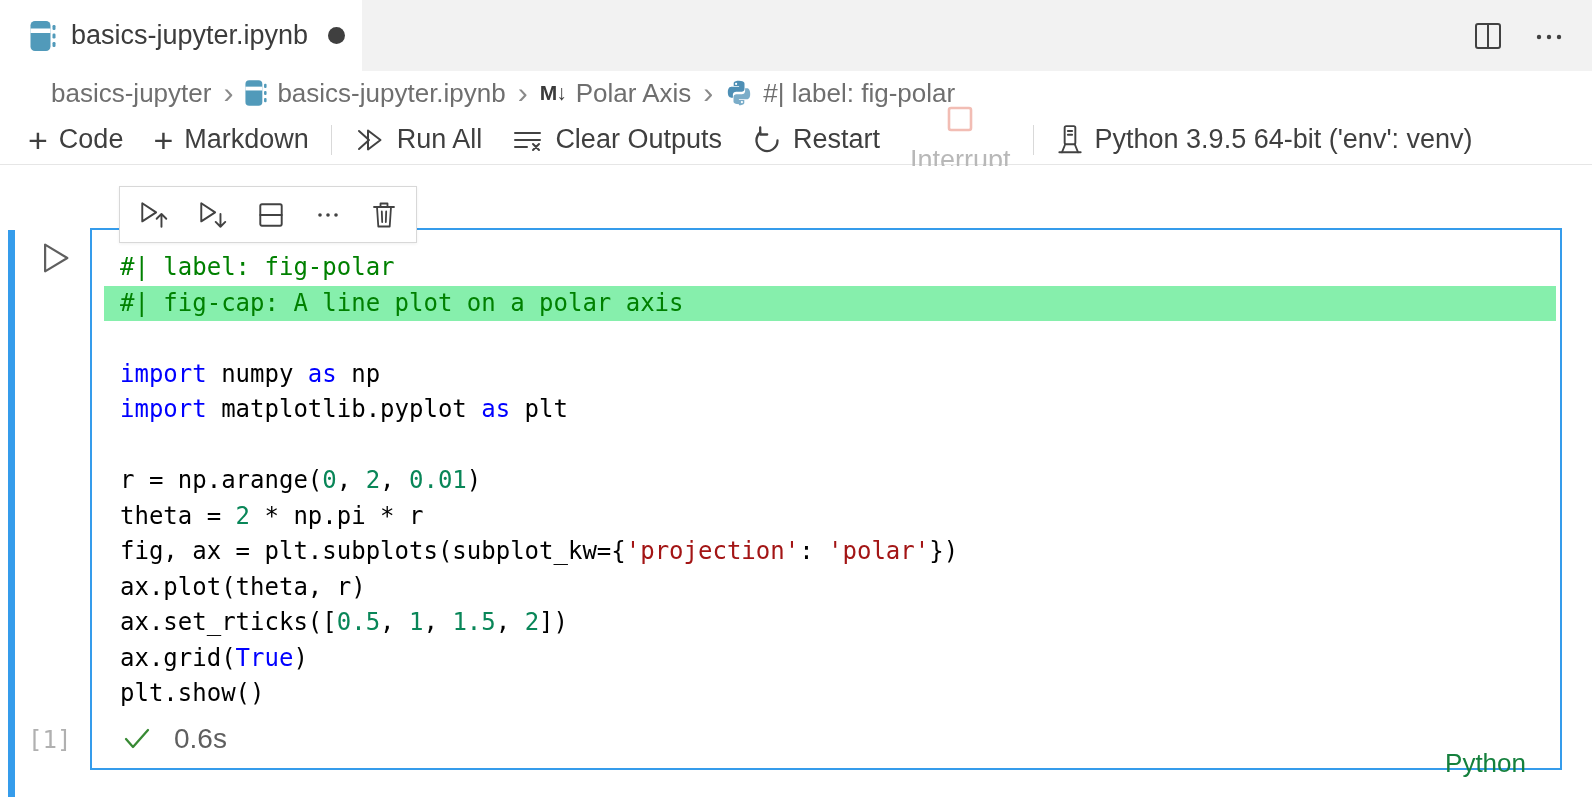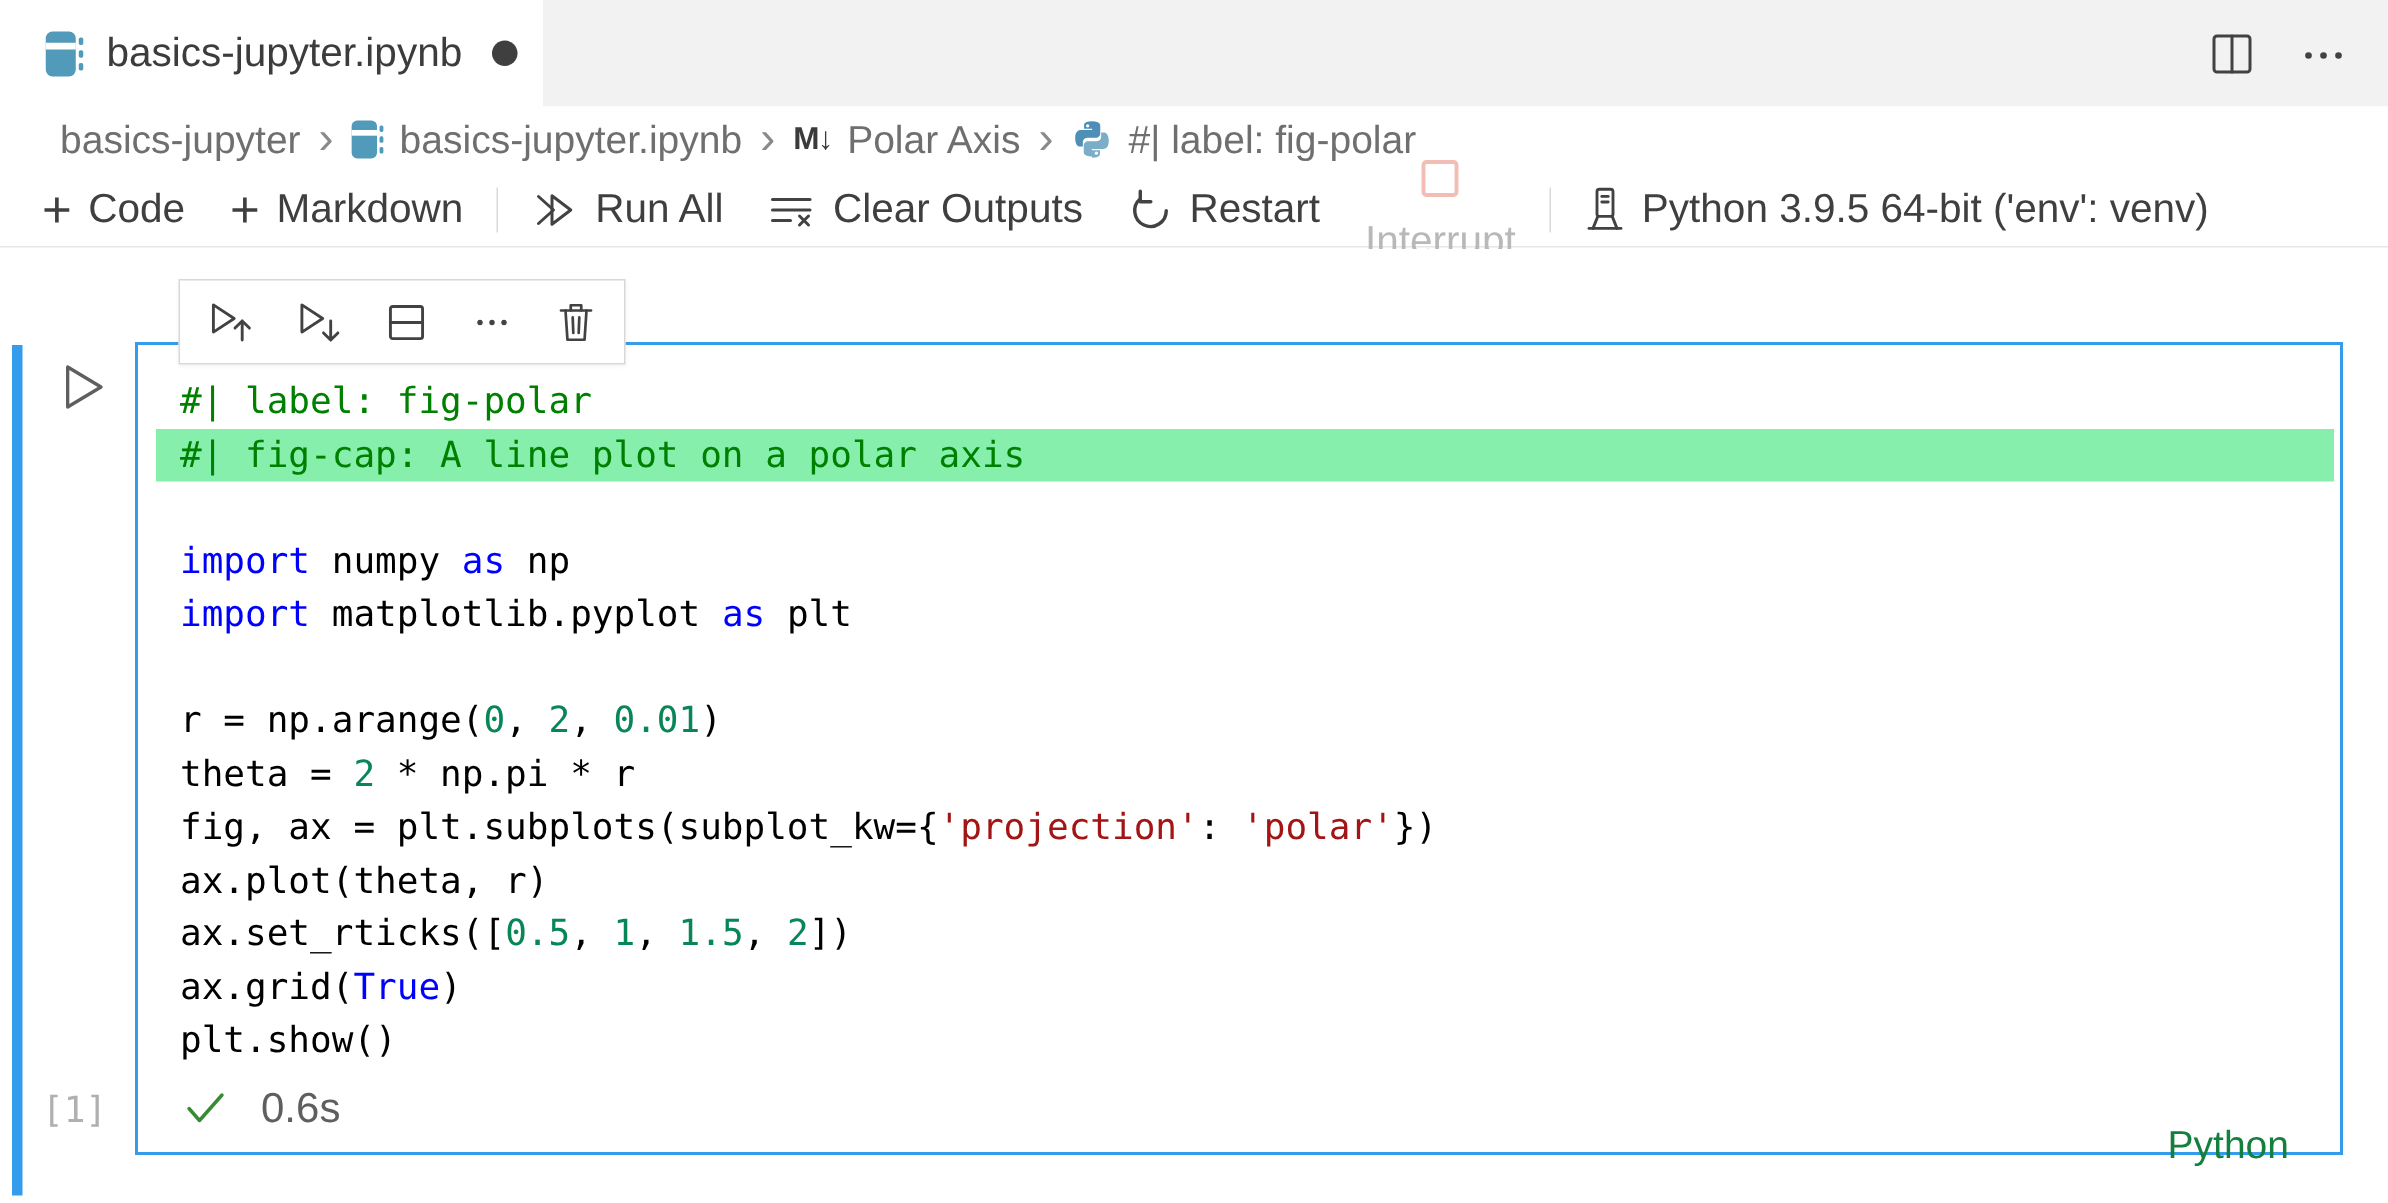--- a/index.html
+++ b/index.html
@@ -17,21 +17,21 @@
           display:flex;align-items:stretch;}
   .tab{width:362px;background:#ffffff;display:flex;align-items:center;
        padding-left:30px;cursor:pointer;}
   .tab-title{font-size:27px;color:#3c3c3c;margin-left:15px;white-space:nowrap;}
   .dirty-dot{width:17px;height:17px;border-radius:50%;background:#3f3f3f;margin-left:20px;}
   .tab-actions{margin-left:auto;display:flex;align-items:center;gap:28px;padding-right:26px;}
   .icon-btn{display:flex;align-items:center;justify-content:center;cursor:pointer;}
 
   
   .breadcrumbs{position:absolute;left:0;top:71px;width:1592px;height:44px;background:#fff;
-               display:flex;align-items:center;padding-left:40px;font-size:26px;color:var(--muted);}
+               display:flex;align-items:center;padding-left:51px;font-size:26px;color:var(--muted);}
   .crumb{display:flex;align-items:center;gap:10px;cursor:pointer;white-space:nowrap;}
   .crumb-sep{font-size:30px;color:#8a8a8a;margin:0 12px;line-height:1;}
   .md-glyph{font-weight:bold;font-size:21px;color:#3b3b3b;letter-spacing:-1px;}
 
   
   .nbtoolbar{position:absolute;left:0;top:115px;width:1592px;height:50px;background:#fff;
              border-bottom:1px solid #e6e6e6;display:flex;align-items:center;
              padding-left:28px;font-size:27px;color:#3f3f3f;}
   .tb-item{display:flex;align-items:center;gap:11px;cursor:pointer;white-space:nowrap;}
   .tb-sep{width:1px;height:30px;background:#d9d9d9;margin:0 22px;}

